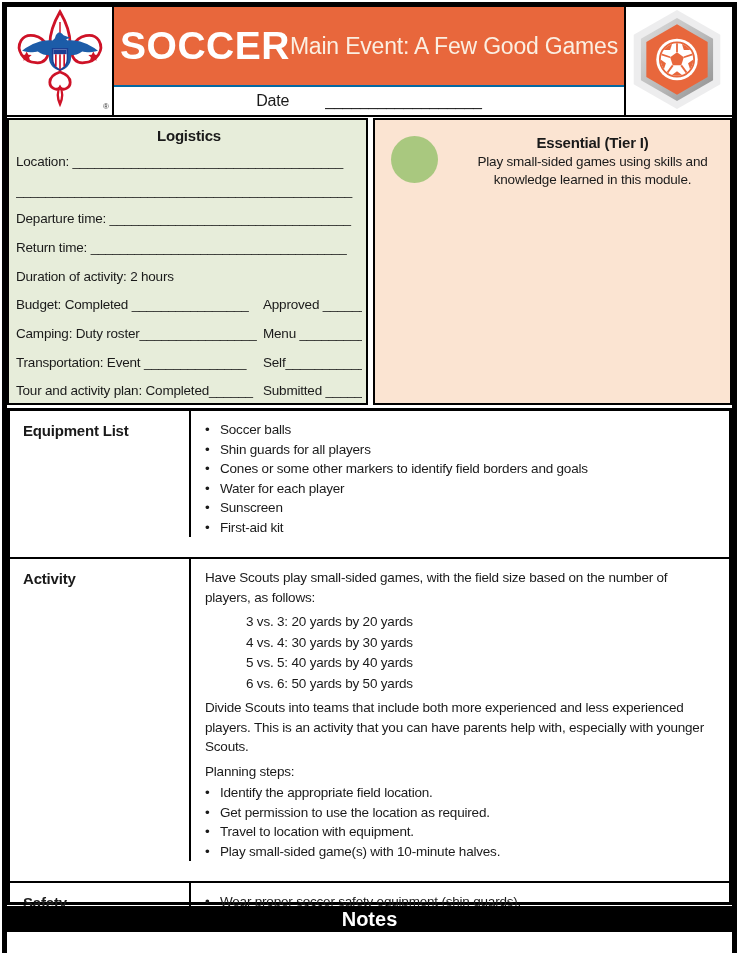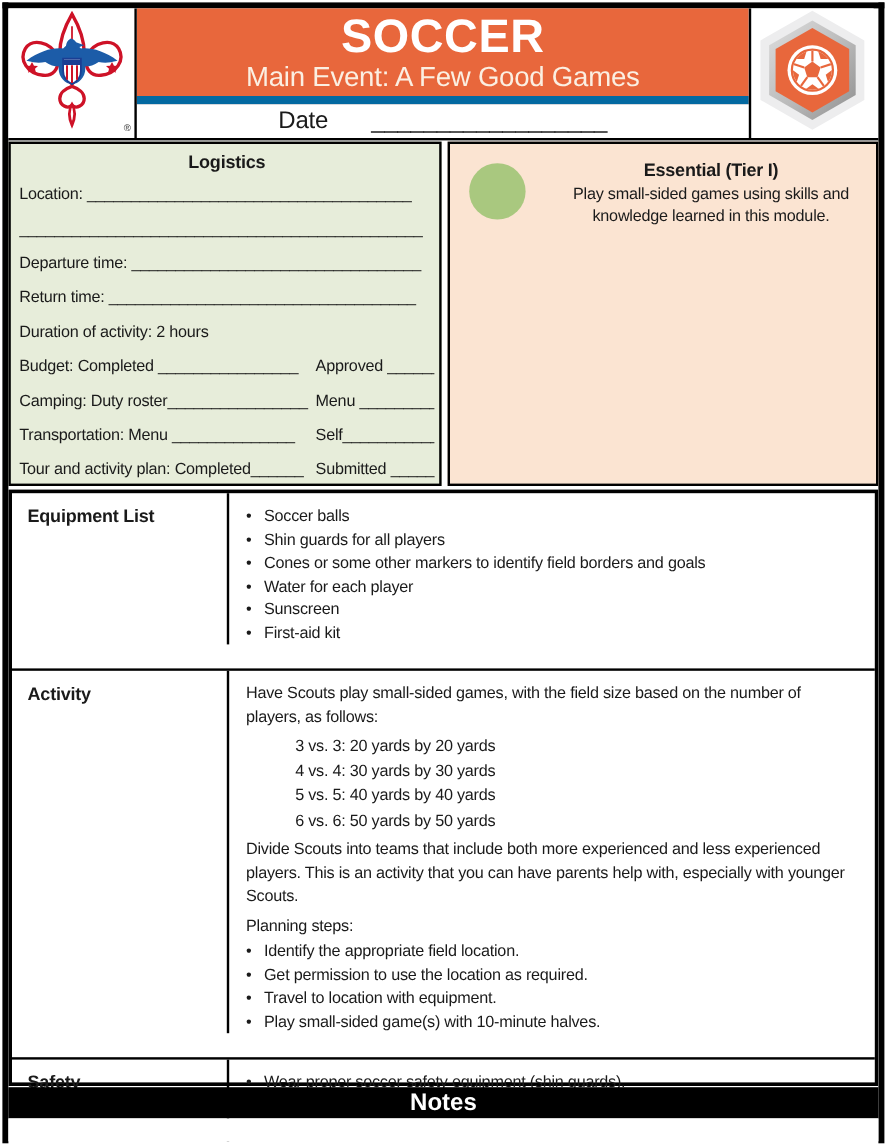--- a/index.html
+++ b/index.html
@@ -11,26 +11,26 @@
     border:5px solid #000;border-bottom:none;box-sizing:border-box;background:#fff;}
   .inner{position:absolute;left:0;top:0;width:725px;height:944px;}
 
   
   .header{position:absolute;left:0;top:0;width:725px;height:110px;display:flex;
     border-bottom:2px solid #000;box-sizing:border-box;}
   .logo-cell{width:107px;height:108px;border-right:2px solid #000;box-sizing:border-box;
     position:relative;display:flex;align-items:center;justify-content:center;background:#fff;}
   .logo-reg{position:absolute;right:3px;bottom:4px;font-size:8px;color:#333;}
   .header-center{width:510px;display:flex;flex-direction:column;}
-  .banner{height:80px;background:#E8673C;border-bottom:7px solid #0369a1;box-sizing:border-box;
-    display:flex;flex-direction:column;align-items:center;justify-content:center;}
+  .banner{height:80px;background:#E8673C;border-bottom:2px solid #0369a1;box-sizing:border-box;
+    display:flex;align-items:center;justify-content:center;}
   .banner-title{color:#fff;font-weight:bold;font-size:39px;line-height:40px;letter-spacing:.5px;}
   .banner-subtitle{color:#FBEFE2;font-size:23px;line-height:26px;letter-spacing:-.2px;}
   .date-row{flex:1;background:#fff;display:flex;align-items:center;justify-content:center;
-    font-size:20px;letter-spacing:-.2px;gap:36px;}
+    font-size:16px;letter-spacing:-.2px;gap:36px;}
   .badge-cell{width:104px;border-left:2px solid #000;box-sizing:border-box;background:#fff;
     display:flex;align-items:center;justify-content:center;}
 
   
   .panel{position:absolute;top:111px;height:287px;border:2px solid #000;box-sizing:border-box;text-align:center;}
   .panel-green{left:0;width:361px;background:#E7EDDA;padding:7px 4px 0 7px;}
   .panel-peach{left:366px;width:359px;background:#FBE4D2;padding:14px 14px 14px 16px;}
   .log-heading{font-weight:bold;font-size:15px;margin-bottom:3px;letter-spacing:-.2px;}
   .log-line{position:relative;height:28.7px;font-size:13.5px;letter-spacing:-.2px;
     white-space:nowrap;overflow:hidden;display:flex;align-items:center;}
@@ -182,21 +182,21 @@
           <span class="log-a">Budget: Completed ________________</span>
           <span class="log-b">Approved  ______</span>
         </div>
 
         <div class="log-line">
           <span class="log-a">Camping: Duty roster________________</span>
           <span class="log-b">Menu _________</span>
         </div>
 
         <div class="log-line">
-          <span class="log-a">Transportation: Menu ______________</span>
+          <span class="log-a">Transportation: Event ______________</span>
           <span class="log-b">Self___________</span>
         </div>
 
         <div class="log-line">
           <span class="log-a">Tour and activity plan: Completed______</span>
           <span class="log-b">Submitted  ______</span>
         </div>
       </div>
   </div>
 

